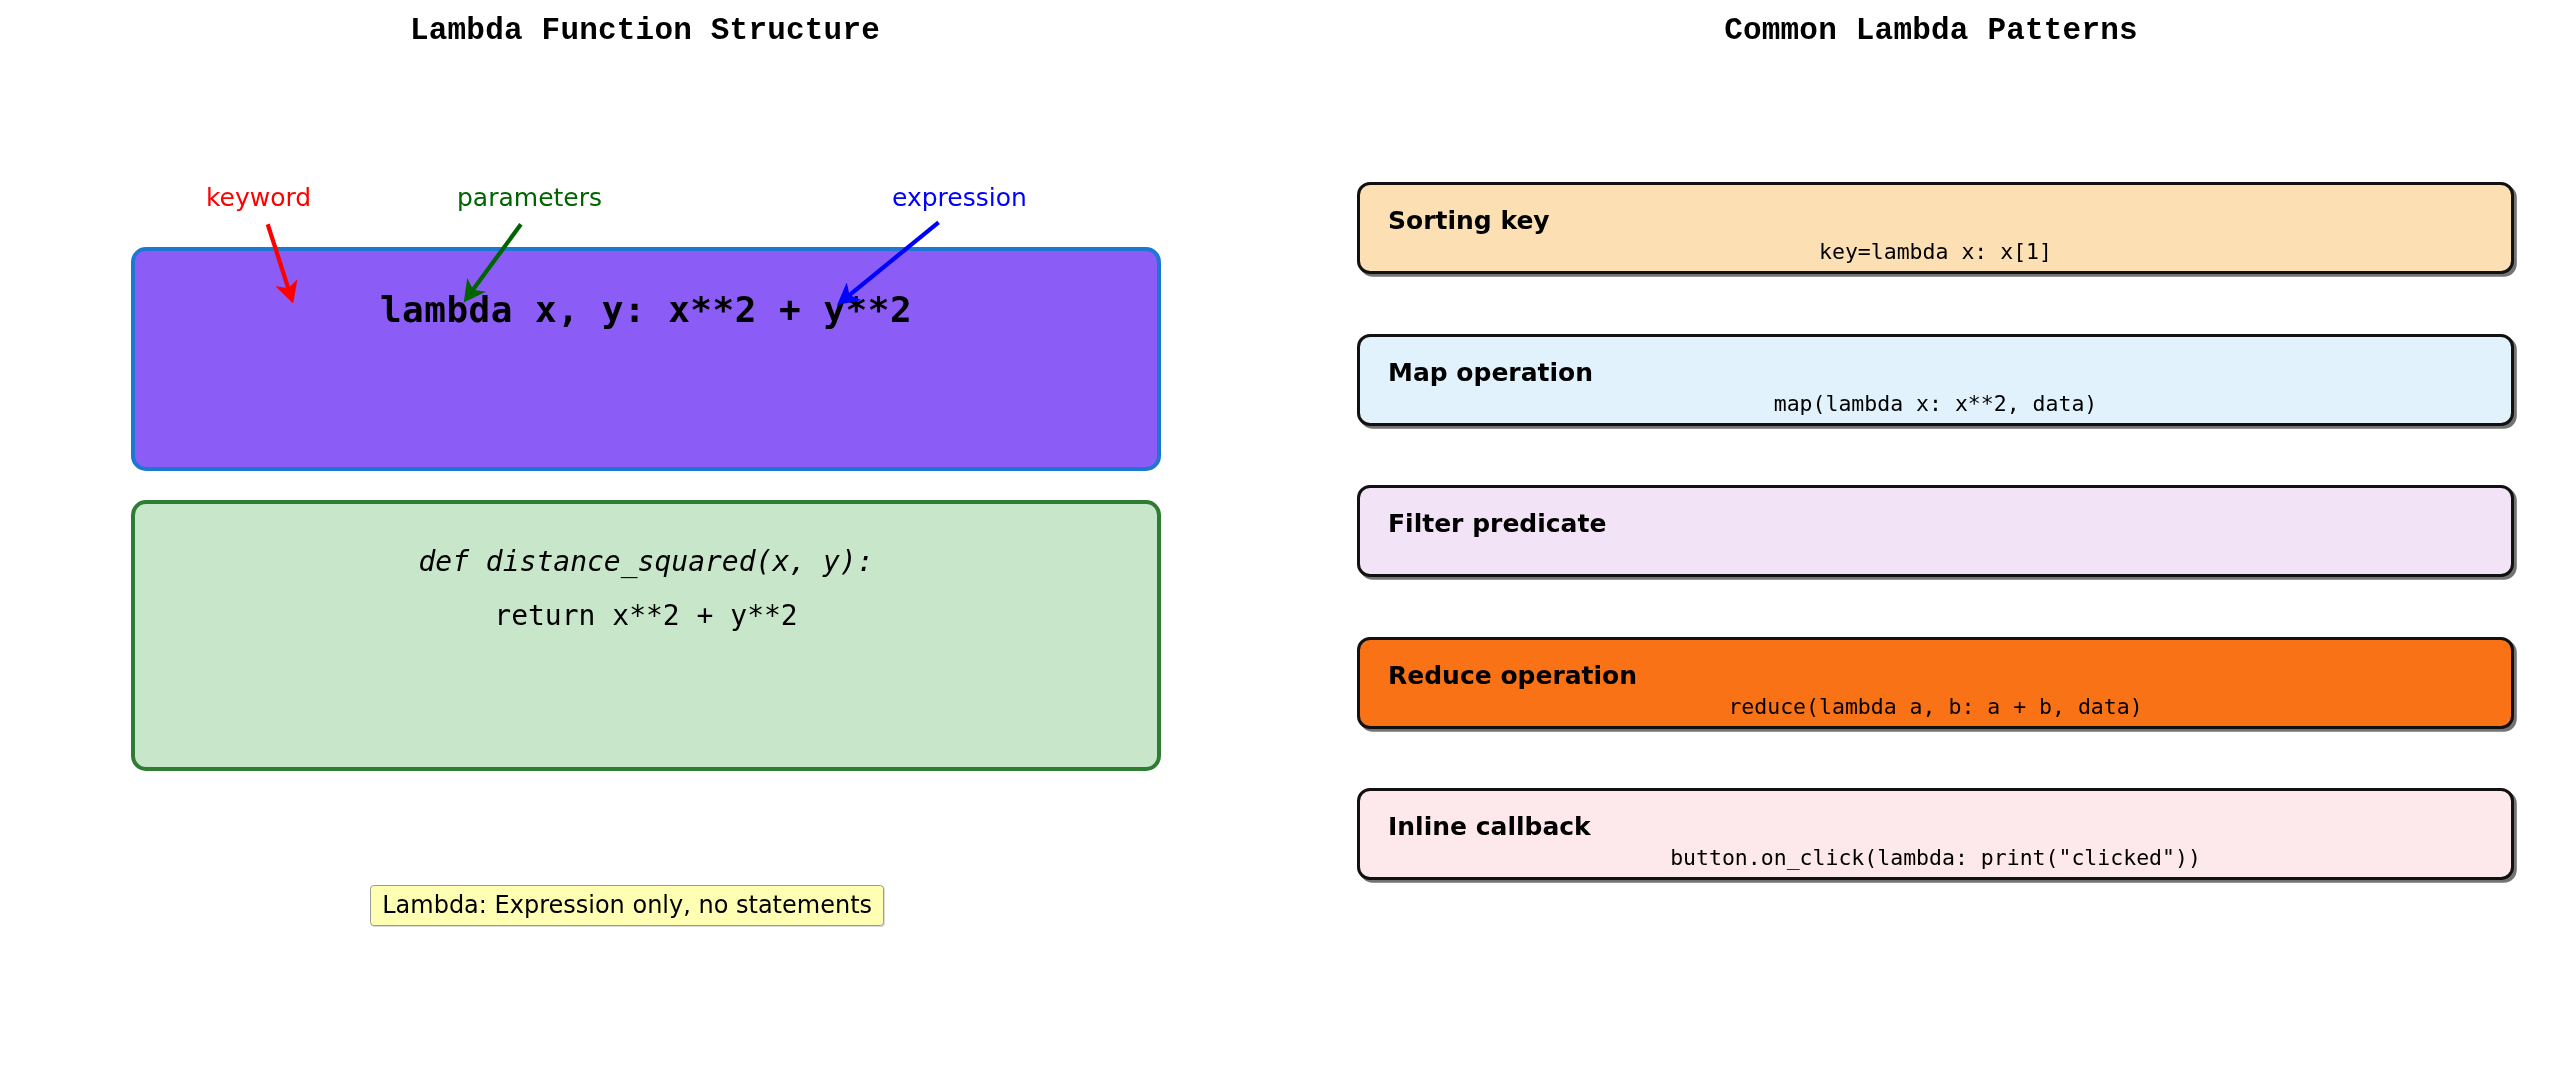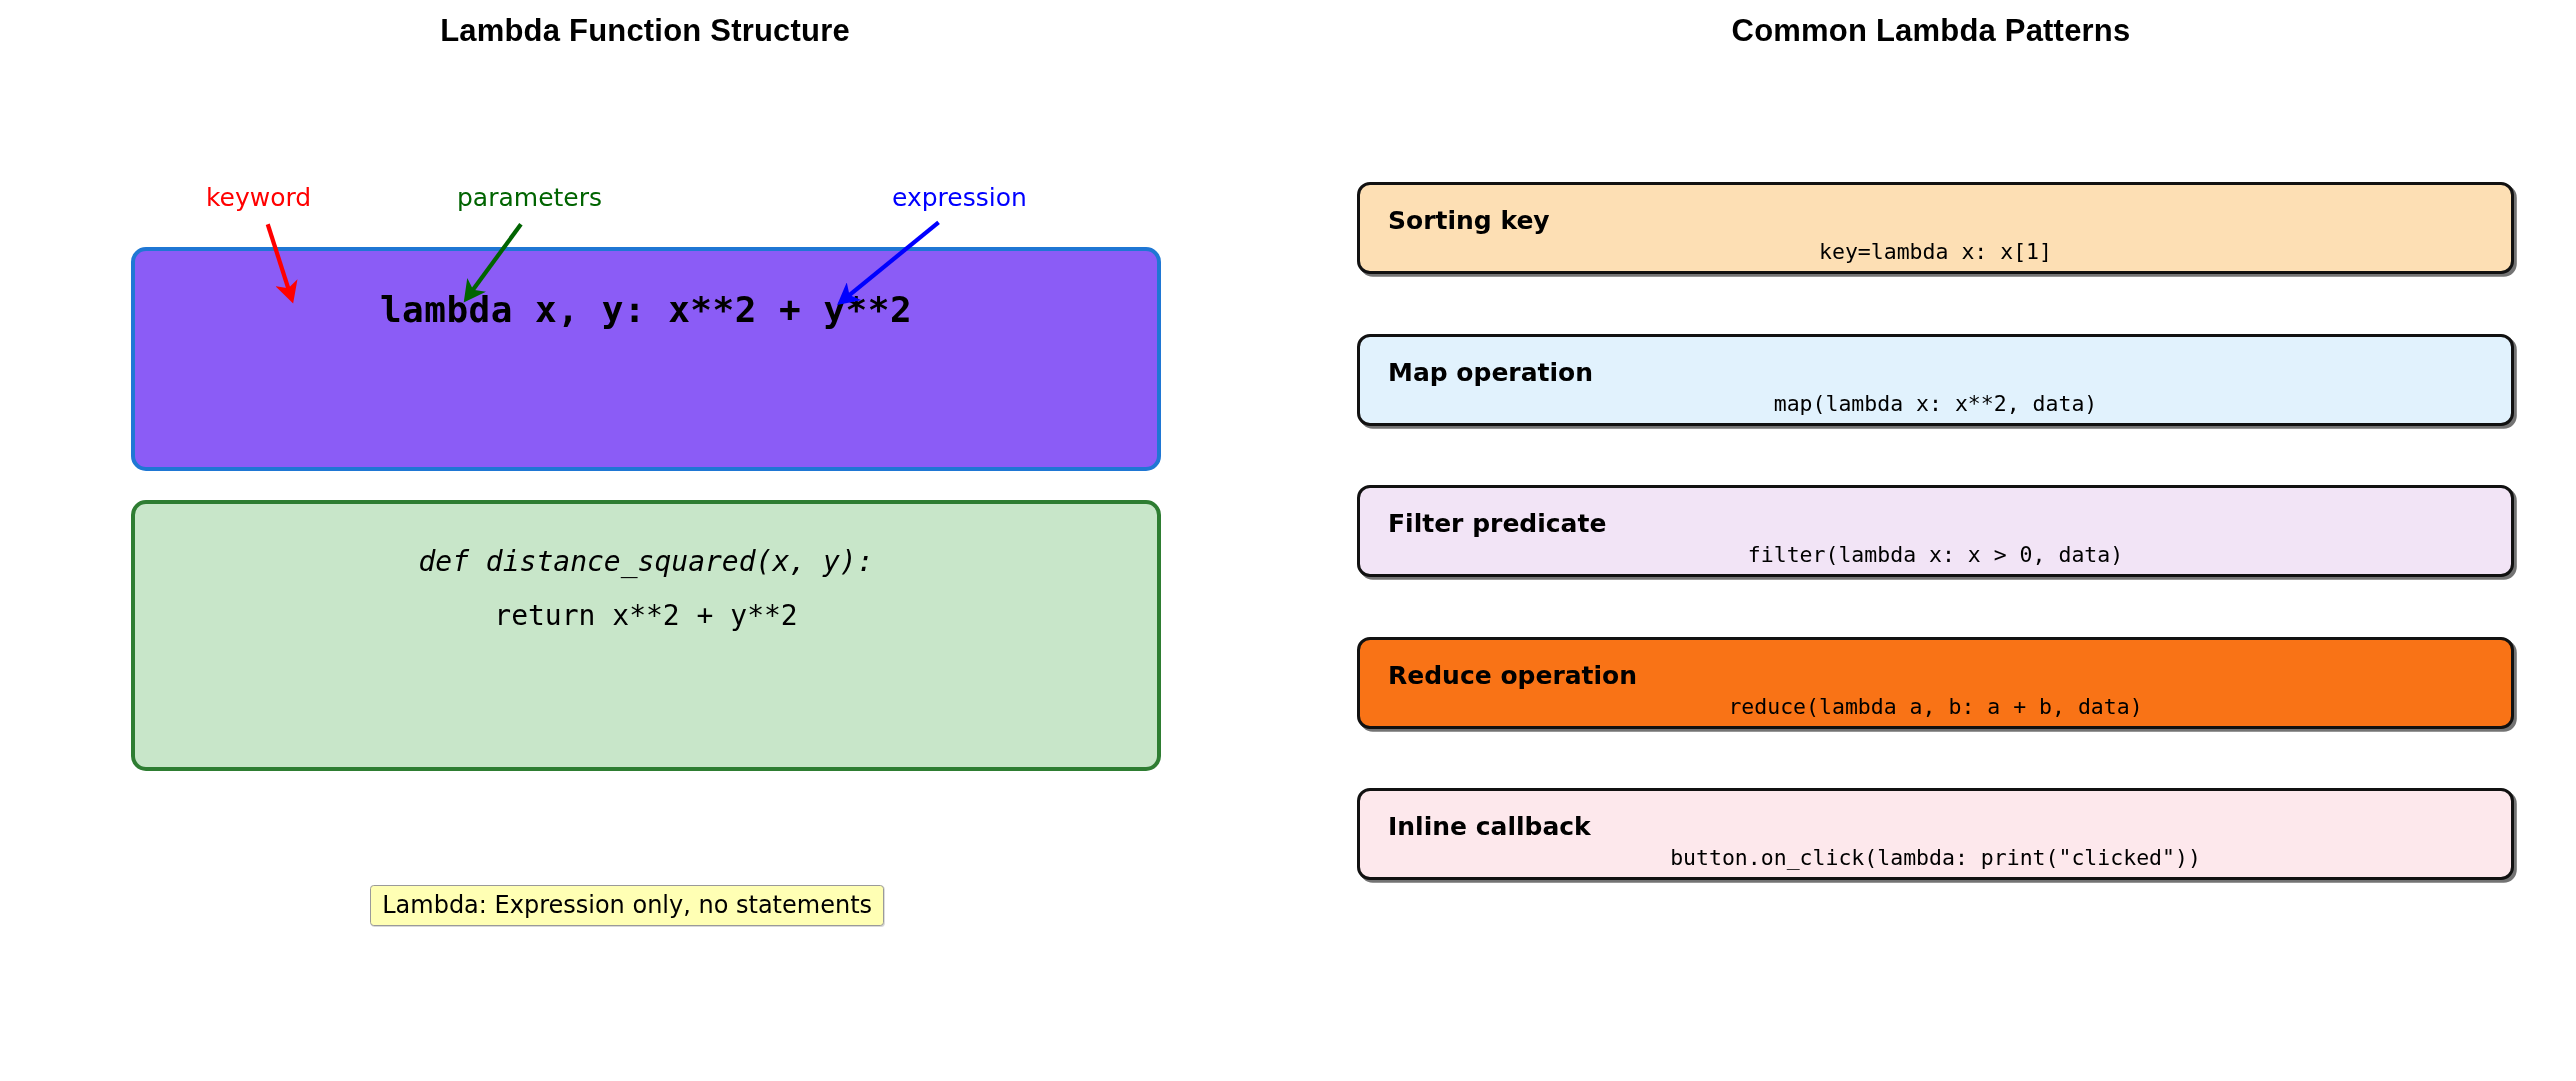--- a/index.html
+++ b/index.html
@@ -18,21 +18,21 @@
   .canvas {
     position: absolute;
     inset: 0;
     width: 2576px;
     height: 1081px;
   }
 
   
   .panel-title {
     position: absolute;
-    font-family: Liberation Sans, sans-serif;
+    font-family: Liberation Mono, monospace;
     font-weight: bold;
     font-size: 31px;
     color: #000000;
     text-align: center;
     white-space: nowrap;
     letter-spacing: 0.2px;
   }
   #title-left  { left: 0;    top: 13px; width: 1290px; }
   #title-right { left: 1286px; top: 13px; width: 1290px; }
 
@@ -201,21 +201,20 @@
     <div class="pattern-code">key=lambda x: x[1]</div>
   </div>
 
   <div class="pattern-card" style="top:334px; background:#e1f2fd;">
     <div class="pattern-title">Map operation</div>
     <div class="pattern-code">map(lambda x: x**2, data)</div>
   </div>
 
   <div class="pattern-card" style="top:485px; background:#f2e4f6;">
     <div class="pattern-title">Filter predicate</div>
-    <div class="pattern-code">filter(lambda x: x &gt; 0, data)</div>
   </div>
 
   <div class="pattern-card" style="top:637px; background:#f97316;">
     <div class="pattern-title">Reduce operation</div>
     <div class="pattern-code">reduce(lambda a, b: a + b, data)</div>
   </div>
 
   <div class="pattern-card" style="top:788px; background:#fde8ec;">
     <div class="pattern-title">Inline callback</div>
     <div class="pattern-code">button.on_click(lambda: print("clicked"))</div>

